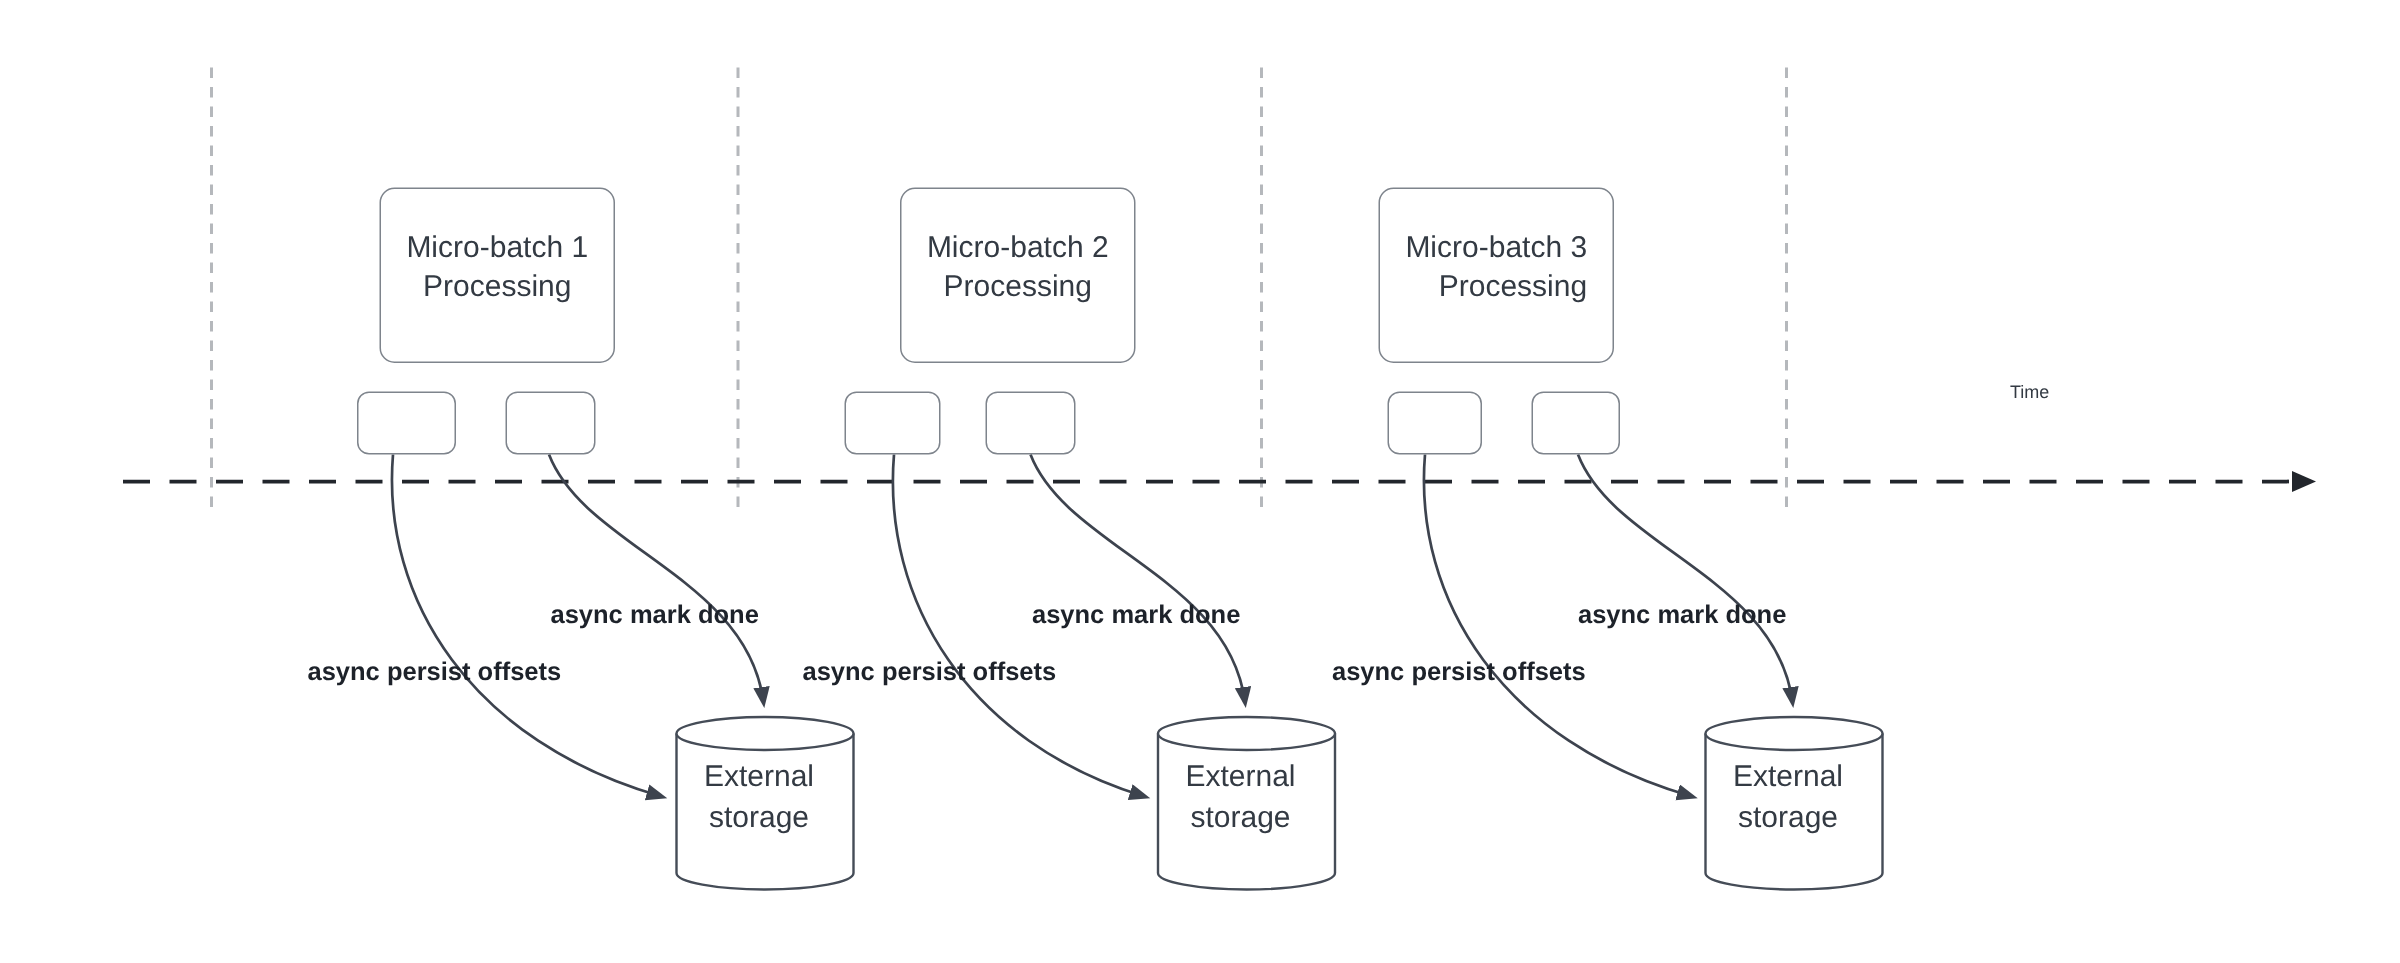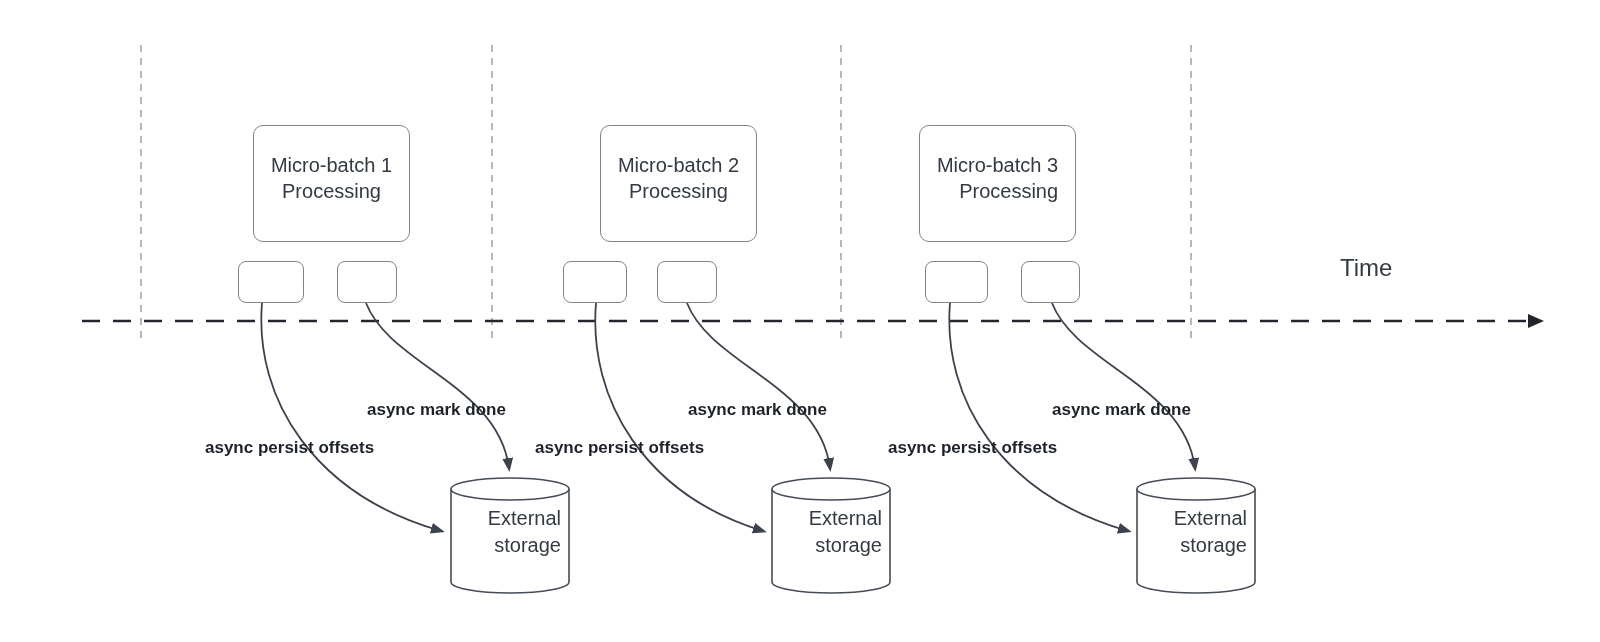--- a/index.html
+++ b/index.html
@@ -38,27 +38,27 @@
   .smallbox{
     position:absolute;height:42px;
     border:1.6px solid var(--shape-border);border-radius:8px;
     background:#fff;box-sizing:border-box;
   }
   .asynclabel{
     position:absolute;font-size:17px;font-weight:bold;
     color:var(--label-text);white-space:nowrap;line-height:20px;margin-top:24px;
   }
   .storagelabel{
-    position:absolute;width:110px;text-align:right;
+    position:absolute;width:110px;text-align:center;
     font-size:20px;line-height:27px;color:var(--shape-text);
     white-space:pre-line;
   }
   .timelabel{
     position:absolute;left:1340px;top:254px;
-    font-size:24px;color:var(--shape-text);
+    font-size:12px;color:var(--shape-text);
   }
 </style>
 </head>
 <body>
 
 <div class="stage">
 
   <svg width="1600" height="642" viewBox="0 0 1600 642">
     <defs>
       <marker id="curveArrow" markerUnits="userSpaceOnUse" markerWidth="16" markerHeight="12" refX="10" refY="5.5" orient="auto">

